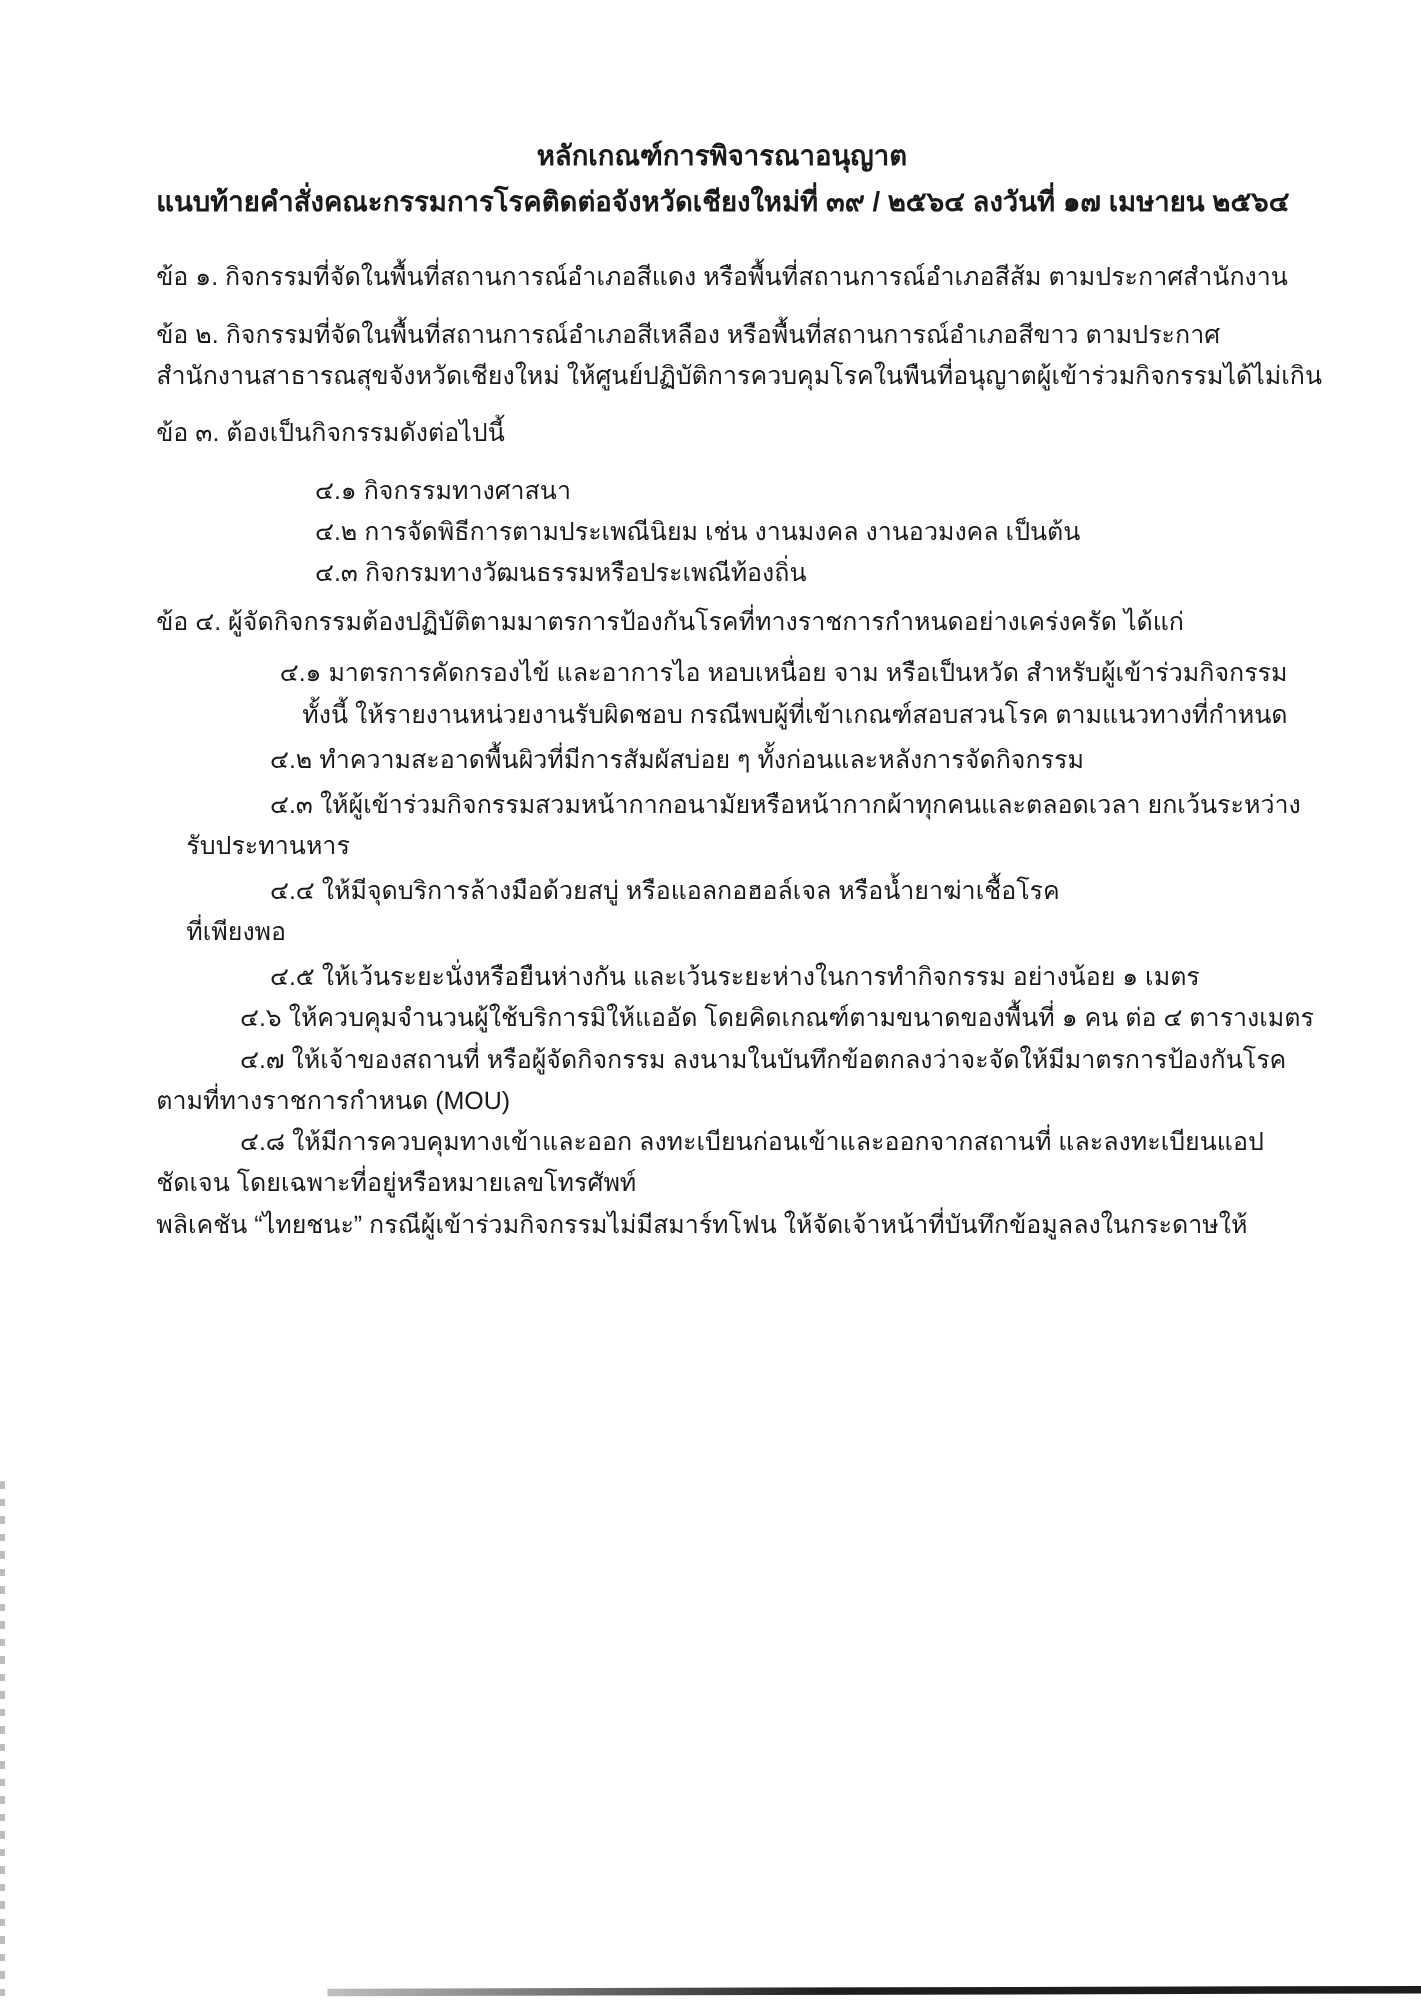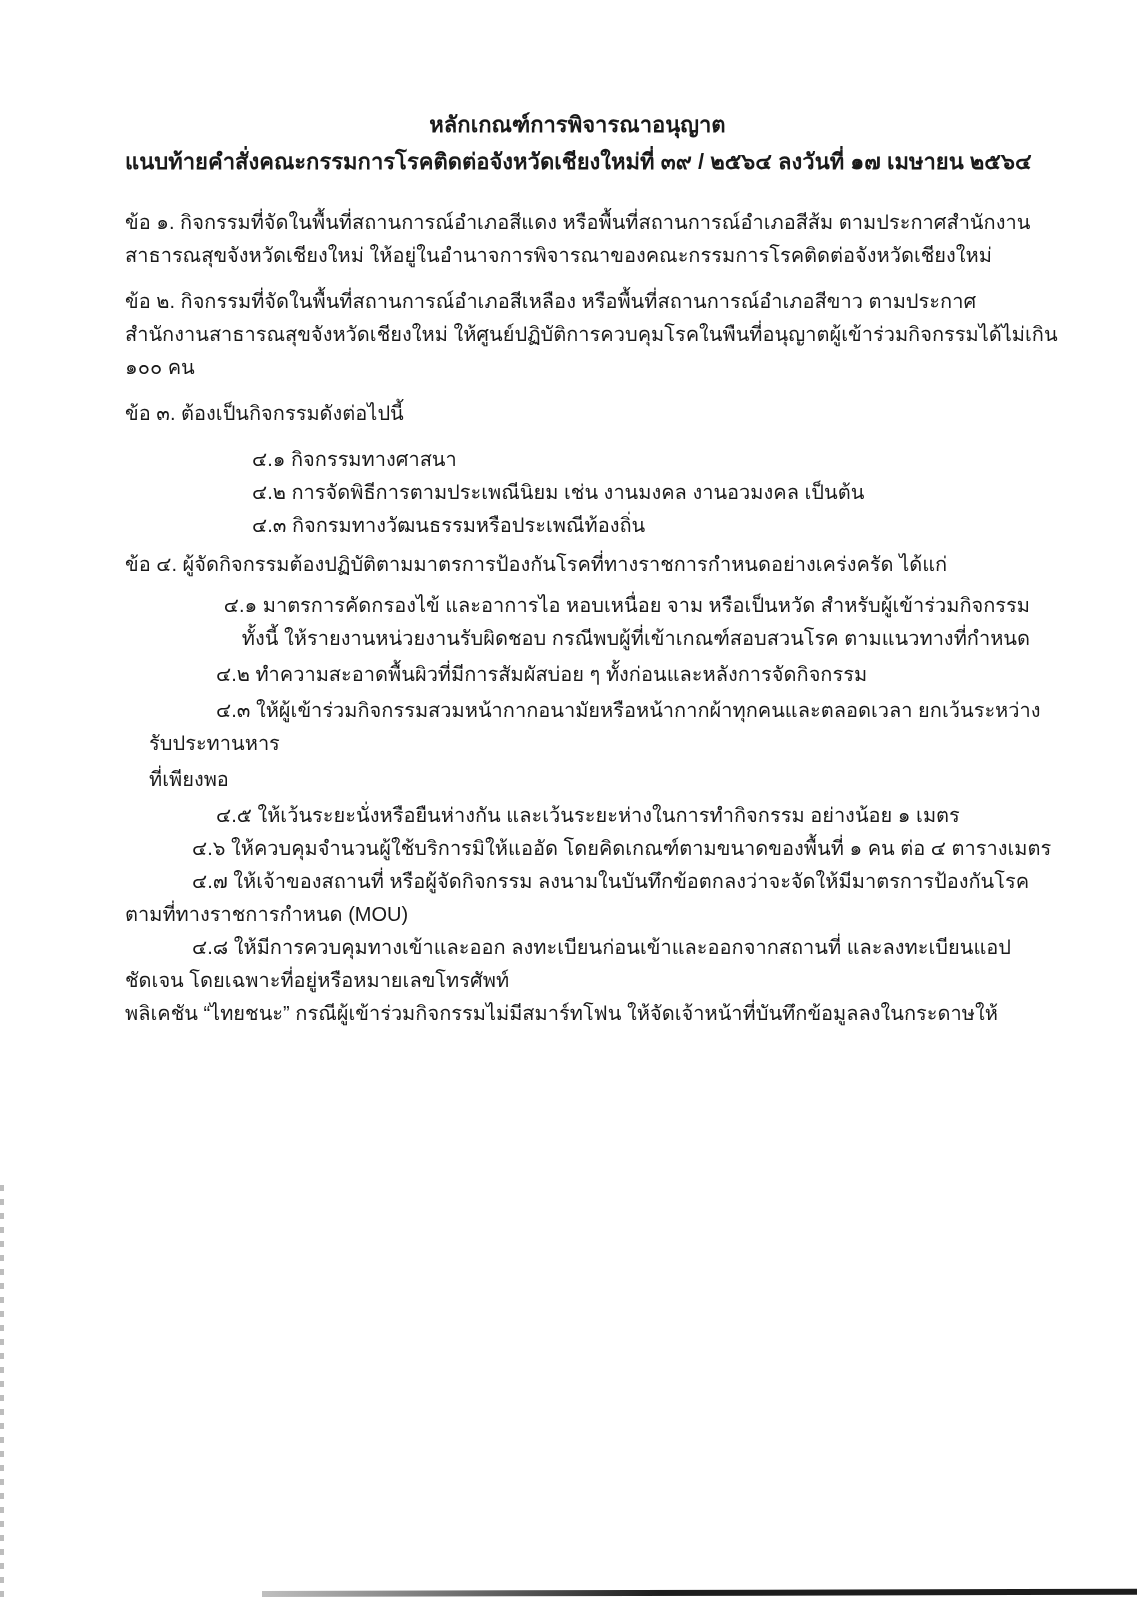--- a/index.html
+++ b/index.html
@@ -66,27 +66,25 @@
 
 <div class="page">
 
   <div class="content">
 
     <div class="title-line">หลักเกณฑ์การพิจารณาอนุญาต</div>
     <div class="title-line">แนบท้ายคำสั่งคณะกรรมการโรคติดต่อจังหวัดเชียงใหม่ที่ ๓๙ / ๒๕๖๔ ลงวันที่ ๑๗ เมษายน ๒๕๖๔</div>
 
     <div class="para g26">
       <div class="line">ข้อ ๑. กิจกรรมที่จัดในพื้นที่สถานการณ์อำเภอสีแดง หรือพื้นที่สถานการณ์อำเภอสีส้ม ตามประกาศสำนักงาน</div>
-      <div class="line">สาธารณสุขจังหวัดเชียงใหม่ ให้อยู่ในอำนาจการพิจารณาของคณะกรรมการโรคติดต่อจังหวัดเชียงใหม่</div>
     </div>
 
     <div class="para g13">
       <div class="line">ข้อ ๒. กิจกรรมที่จัดในพื้นที่สถานการณ์อำเภอสีเหลือง หรือพื้นที่สถานการณ์อำเภอสีขาว ตามประกาศ</div>
       <div class="line">สำนักงานสาธารณสุขจังหวัดเชียงใหม่ ให้ศูนย์ปฏิบัติการควบคุมโรคในพืนที่อนุญาตผู้เข้าร่วมกิจกรรมได้ไม่เกิน</div>
-      <div class="line">๑๐๐ คน</div>
     </div>
 
     <div class="para g13">
       <div class="line">ข้อ ๓. ต้องเป็นกิจกรรมดังต่อไปนี้</div>
     </div>
 
     <div class="para g13">
       <div class="line i2">๔.๑ กิจกรรมทางศาสนา</div>
     </div>
 
@@ -110,20 +108,21 @@
     <div class="para g3">
       <div class="line i1">๔.๒ ทำความสะอาดพื้นผิวที่มีการสัมผัสบ่อย ๆ ทั้งก่อนและหลังการจัดกิจกรรม</div>
     </div>
 
     <div class="para g3">
       <div class="line i1">๔.๓ ให้ผู้เข้าร่วมกิจกรรมสวมหน้ากากอนามัยหรือหน้ากากผ้าทุกคนและตลอดเวลา ยกเว้นระหว่าง</div>
       <div class="line">รับประทานหาร</div>
     </div>
 
     <div class="para g3">
+      <div class="line i1">๔.๔ ให้มีจุดบริการล้างมือด้วยสบู่ หรือแอลกอฮอล์เจล หรือน้ำยาฆ่าเชื้อโรค</div>
       <div class="line">ที่เพียงพอ</div>
     </div>
 
     <div class="para g3">
       <div class="line i1">๔.๕ ให้เว้นระยะนั่งหรือยืนห่างกัน และเว้นระยะห่างในการทำกิจกรรม อย่างน้อย ๑ เมตร</div>
     </div>
 
     <div class="para">
       <div class="line i1">๔.๖ ให้ควบคุมจำนวนผู้ใช้บริการมิให้แออัด โดยคิดเกณฑ์ตามขนาดของพื้นที่ ๑ คน ต่อ ๔ ตารางเมตร</div>
     </div>

